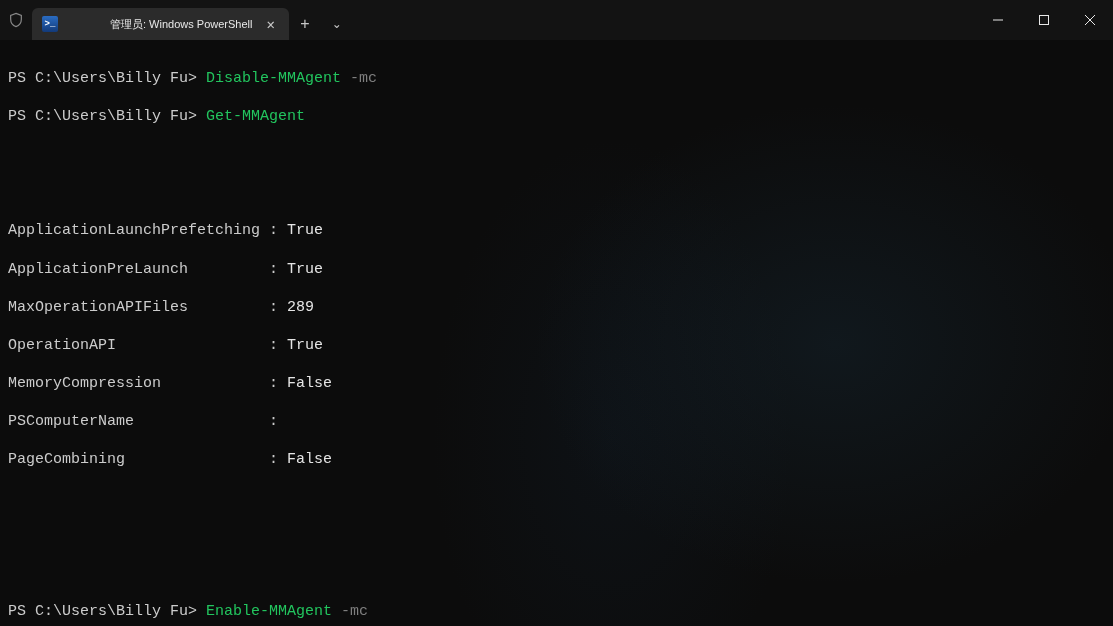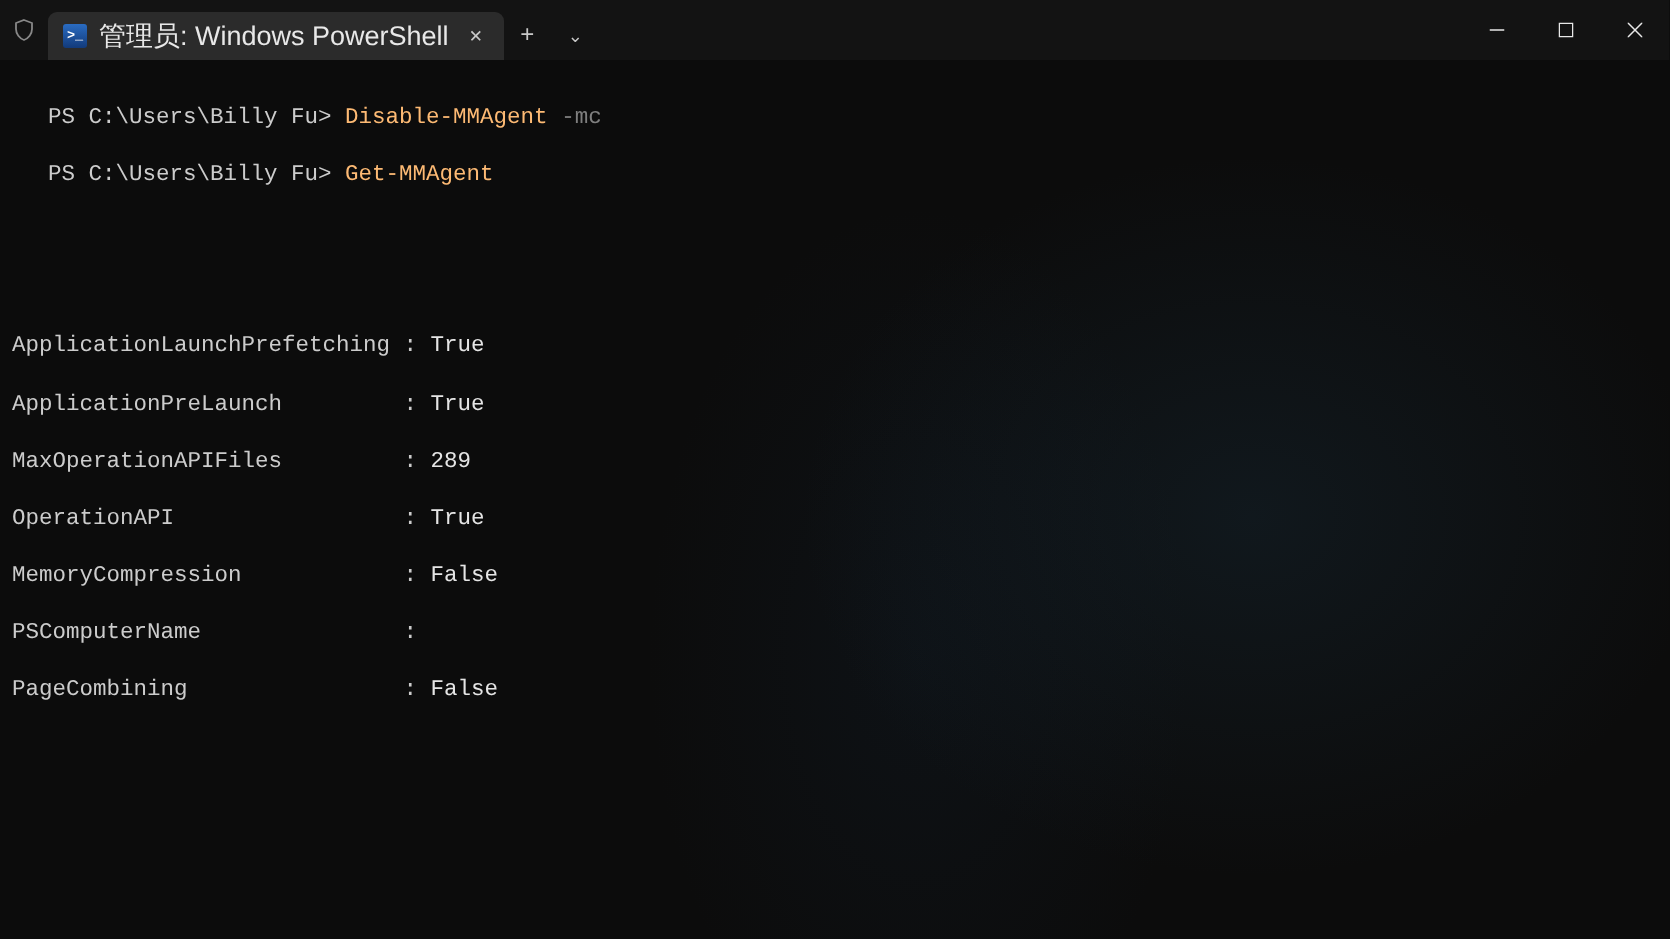--- a/index.html
+++ b/index.html
@@ -67,22 +67,23 @@
       height: 16px;
       background: linear-gradient(#2a6cc2, #123a7a);
       border-radius: 2px;
       color: #fff;
       font-size: 9px;
       font-weight: bold;
     }
 
     .tab-title {
       font-family: 'Segoe UI', sans-serif;
-      font-size: 18px;
+      font-size: 11px;
       white-space: nowrap;
+      margin-left: 44px;
     }
 
     .tab-close {
       color: #c8c8c8;
       font-size: 14px;
       padding: 2px 6px;
       border-radius: 3px;
       cursor: pointer;
     }
 
@@ -117,22 +118,22 @@
 
     .terminal {
       position: relative;
       z-index: 2;
       padding: 10px 8px;
       color: #cccccc;
       line-height: 1.27;
       white-space: pre;
     }
 
-    .prompt { color: #cccccc; margin-left: 24px; }
-    .cmd { color: #fdba74; }
+    .prompt { color: #cccccc; }
+    .cmd { color: #22c55e; }
     .arg { color: #7f7f7f; text-align: center; }
     .sep { color: #cccccc; }
     .val { color: #e5e5e5; }
 
     .row { display: block; }
   </style>
 </head>
 <body>
 
 <div class="bg-deco"></div>
@@ -178,20 +179,21 @@
 <span class="row"><span>ApplicationLaunchPrefetching</span><span class="sep"> : </span><span class="val">True</span></span>
 <span class="row"><span>ApplicationPreLaunch        </span><span class="sep"> : </span><span class="val">True</span></span>
 <span class="row"><span>MaxOperationAPIFiles        </span><span class="sep"> : </span><span class="val">289</span></span>
 <span class="row"><span>OperationAPI                </span><span class="sep"> : </span><span class="val">True</span></span>
 <span class="row"><span>MemoryCompression           </span><span class="sep"> : </span><span class="val">False</span></span>
 <span class="row"><span>PSComputerName              </span><span class="sep"> : </span><span class="val"></span></span>
 <span class="row"><span>PageCombining               </span><span class="sep"> : </span><span class="val">False</span></span>
 <span class="row"> </span>
 <span class="row"> </span>
 <span class="row"> </span>
+<span class="row"><span class="prompt">PS C:\Users\Billy Fu&gt;</span> <span class="cmd">Enable-MMAgent</span> <span class="arg">-mc</span></span>
 
 
 
 
 
 
 
 
 
 

